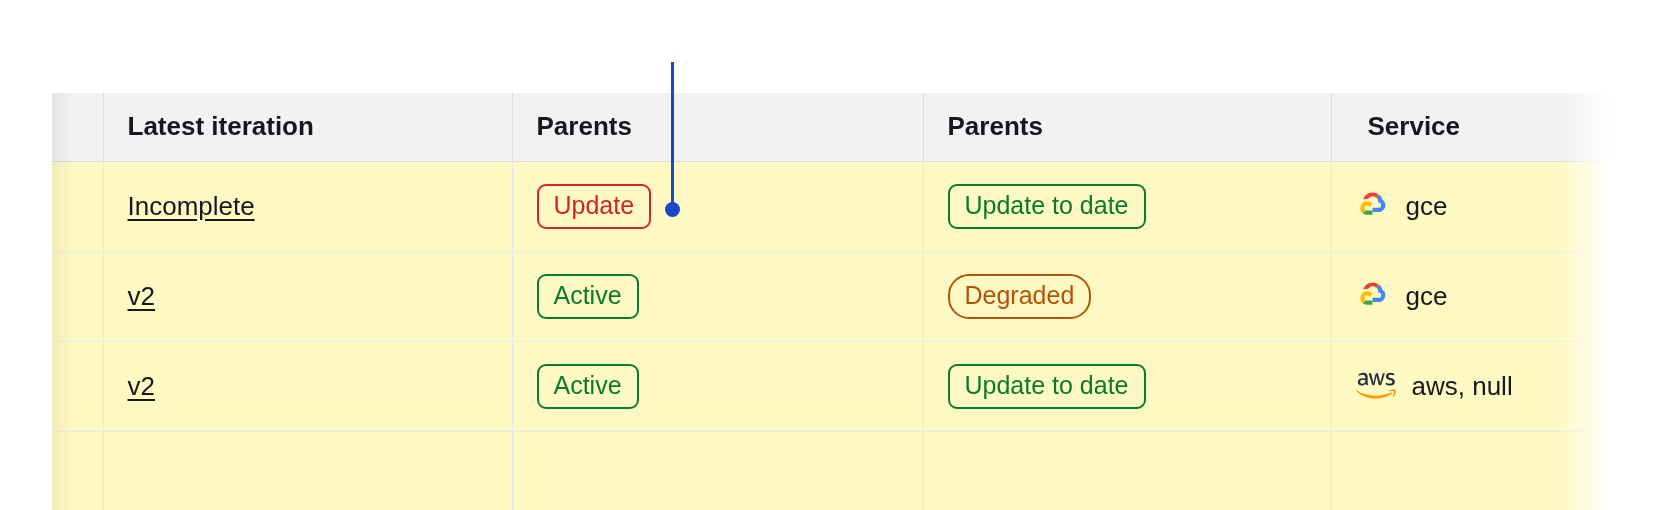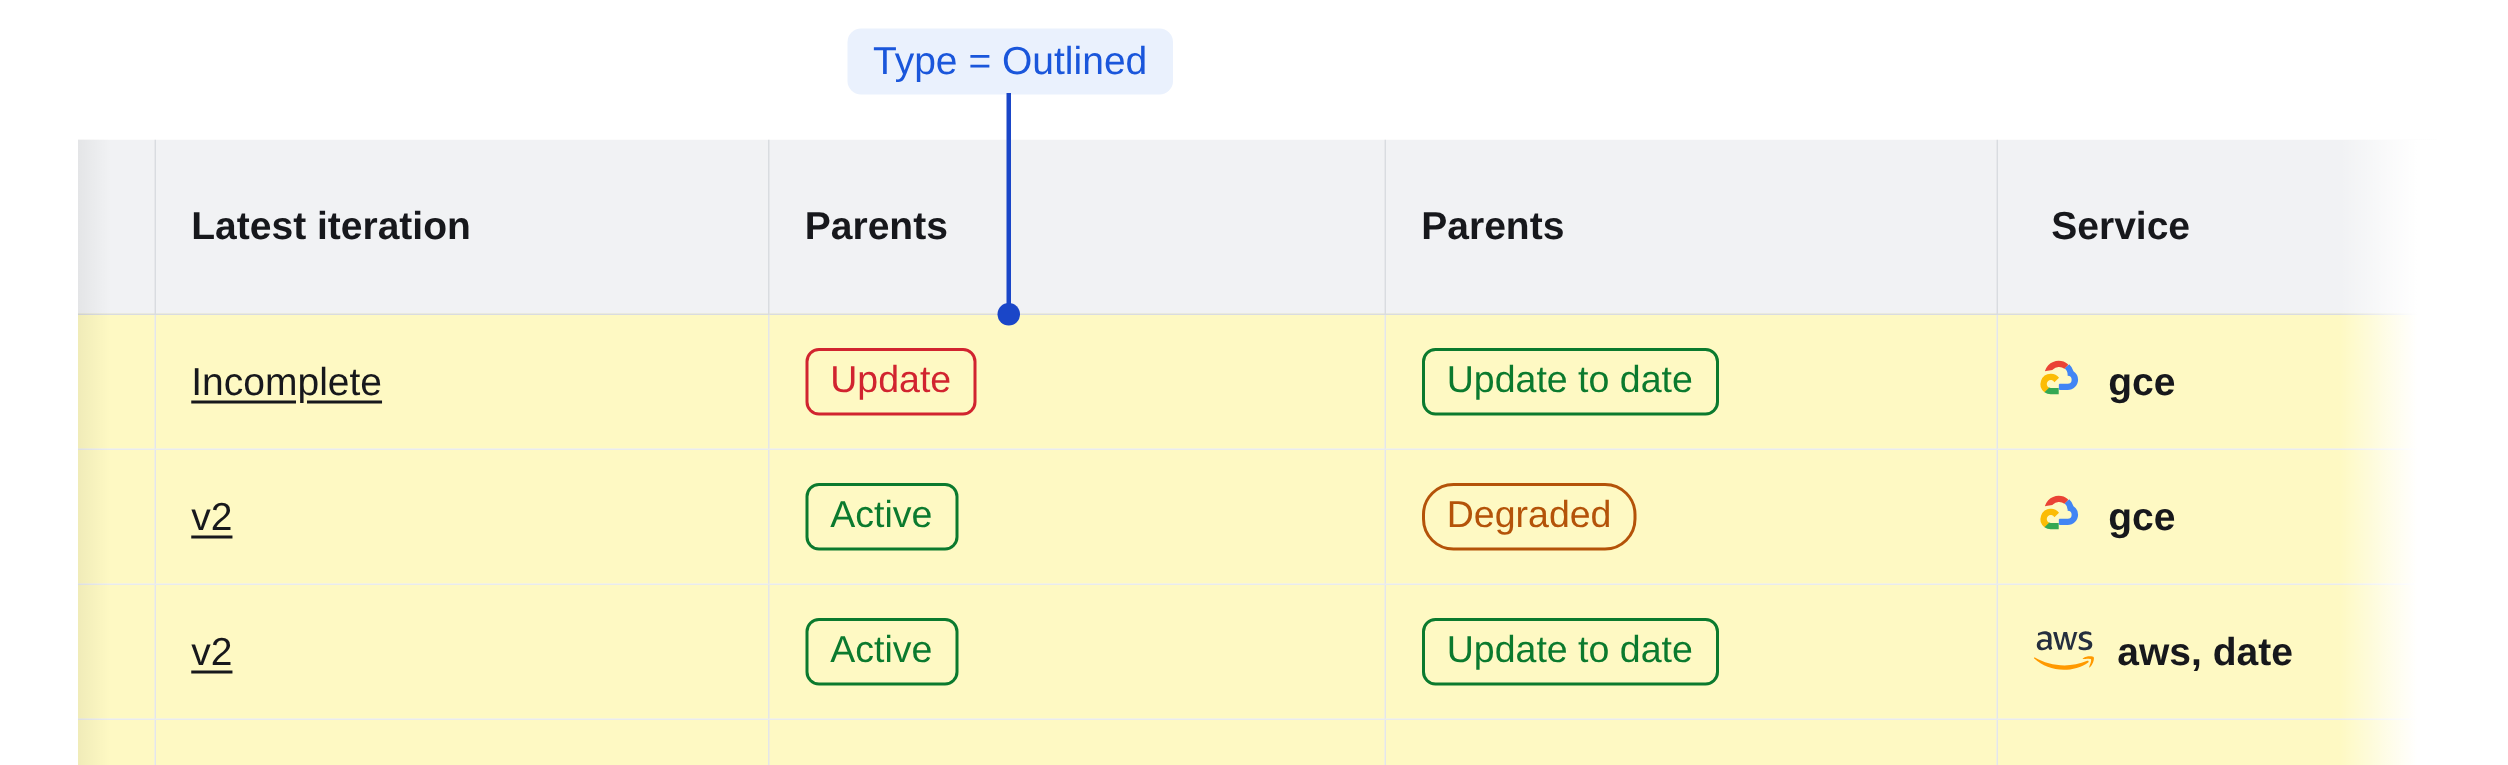--- a/index.html
+++ b/index.html
@@ -17,21 +17,21 @@
   }
   .tbl{border-collapse:collapse;table-layout:fixed;width:1573px;}
   .tbl col.c-gutter{width:51px;}
   .tbl col.c-iter{width:409px;}
   .tbl col.c-status{width:411px;}
   .tbl col.c-parents{width:408px;}
   .tbl col.c-service{width:294px;}
 
   .tbl thead th{
     background:#F1F2F4;
-    height:116px;
+    height:68px;
     padding:0 0 0 24px;
     text-align:left;
     vertical-align:middle;
     font-size:26px;
     font-weight:bold;
     color:#17181C;
     border-right:1px solid #D9DCE0;
     border-bottom:1px solid #D9DCE0;
     white-space:nowrap;
     box-sizing:border-box;
@@ -72,21 +72,21 @@
     font-size:25px;
     line-height:1;
     background:transparent;
     white-space:nowrap;
   }
   .chip.red{color:#D1242F;}
   .chip.green{color:#0B7A2E;}
   .chip.orange{color:#B45309;border-radius:21px;}
 
   
-  .svc{display:flex;align-items:center;gap:16px;font-weight:bold;}
+  .svc{display:flex;align-items:center;gap:16px;}
   .svc-label{font-size:26px;color:#17181C;}
   .svc-ico{width:34px;height:34px;flex:0 0 34px;display:block;}
   .svc-ico.aws{width:40px;height:30px;flex:0 0 40px;}
 
   
   .shadow-left{
     position:absolute;left:52px;top:93px;width:22px;height:417px;
     background:linear-gradient(to right, rgba(0,0,0,0.055), rgba(0,0,0,0));
     pointer-events:none;
   }
@@ -205,21 +205,21 @@
             <span class="svc">
               <svg class="svc-ico aws" viewBox="0 0 60 44">
                 <g fill="#252F3E">
                   <path d="M17.3 15.6c0 .76.08 1.37.22 1.82.16.45.37.94.65 1.47.1.16.14.32.14.46 0 .2-.12.4-.38.6l-1.27.85c-.18.12-.36.18-.52.18-.2 0-.4-.1-.6-.28a6.2 6.2 0 0 1-.72-.94c-.2-.34-.4-.72-.62-1.18-1.57 1.85-3.54 2.78-5.91 2.78-1.69 0-3.03-.48-4.02-1.45-.99-.97-1.49-2.26-1.49-3.87 0-1.71.6-3.1 1.83-4.15 1.23-1.05 2.86-1.58 4.92-1.58.68 0 1.38.06 2.12.16.74.1 1.5.26 2.3.44v-1.46c0-1.53-.32-2.6-.94-3.22-.64-.62-1.73-.92-3.28-.92-.7 0-1.43.08-2.18.26-.75.18-1.48.4-2.19.68-.32.14-.56.22-.7.26-.14.04-.24.06-.32.06-.28 0-.42-.2-.42-.62v-.98c0-.32.04-.56.14-.7.1-.14.28-.28.56-.42.7-.36 1.55-.66 2.54-.9A12.2 12.2 0 0 1 10.6 2.2c2.4 0 4.15.54 5.27 1.63 1.1 1.09 1.66 2.74 1.66 4.96v6.81h-.23zm-8.16 3.06c.66 0 1.34-.12 2.06-.36.72-.24 1.36-.68 1.9-1.28.32-.38.56-.8.68-1.28.12-.48.2-1.06.2-1.74v-.84a16.6 16.6 0 0 0-1.84-.34 15.1 15.1 0 0 0-1.88-.12c-1.34 0-2.32.26-2.98.8-.66.54-.98 1.3-.98 2.3 0 .94.24 1.64.74 2.12.48.5 1.18.74 2.1.74zm16.14 2.17c-.36 0-.6-.06-.76-.2-.16-.12-.3-.4-.42-.78L19.37 4.19c-.12-.4-.18-.66-.18-.8 0-.32.16-.5.48-.5h1.97c.38 0 .64.06.78.2.16.12.28.4.4.78l3.36 13.24 3.12-13.24c.1-.4.22-.66.38-.78.16-.14.44-.2.8-.2h1.61c.38 0 .64.06.8.2.16.12.3.4.38.78l3.16 13.4L39.9 3.87c.12-.4.26-.66.4-.78.16-.14.42-.2.78-.2h1.87c.32 0 .5.16.5.5 0 .1-.02.2-.4.32-.2.12-.6.28-.12.5l-4.85 15.64c-.12.4-.26.66-.42.78-.16.14-.42.2-.76.2h-1.73c-.38 0-.64-.06-.8-.2-.16-.14-.3-.4-.38-.8l-3.1-12.9-3.08 12.88c-.1.4-.22.66-.38.8-.16.14-.44.2-.8.2h-1.73zm25.83.54c-1.1 0-2.2-.13-3.26-.38-1.06-.26-1.89-.54-2.45-.86-.34-.2-.58-.42-.66-.62a1.56 1.56 0 0 1-.12-.62v-1.02c0-.42.16-.62.46-.62.12 0 .24.02.36.06.12.04.3.12.5.2.68.3 1.42.54 2.2.7.8.16 1.58.24 2.38.24 1.26 0 2.24-.22 2.92-.66.68-.44 1.04-1.08 1.04-1.9 0-.56-.18-1.03-.54-1.41-.36-.38-1.04-.72-2.02-1.04l-2.9-.9c-1.46-.46-2.54-1.14-3.2-2.04a4.77 4.77 0 0 1-1-2.92c0-.84.18-1.59.54-2.23a5.17 5.17 0 0 1 1.44-1.65 6.35 6.35 0 0 1 2.08-1.04 8.72 8.72 0 0 1 2.52-.35c.48 0 .98.03 1.46.09.5.06.96.14 1.42.22.44.1.86.2 1.26.32.4.12.71.24.93.36.31.18.53.36.66.56.13.18.19.42.19.74v.94c0 .42-.16.64-.46.64-.16 0-.42-.08-.76-.24a9.17 9.17 0 0 0-3.86-.78c-1.14 0-2.04.18-2.66.56-.62.38-.94.96-.94 1.78 0 .56.2 1.04.6 1.42.4.38 1.14.76 2.2 1.1l2.84.9c1.44.46 2.48 1.1 3.1 1.92.62.82.92 1.76.92 2.8 0 .86-.18 1.64-.52 2.32a5.38 5.38 0 0 1-1.46 1.76 6.45 6.45 0 0 1-2.22 1.12c-.86.26-1.76.39-2.74.39z"></path>
                 </g>
                 <g fill="#F90" fill-rule="evenodd">
                   <path d="M54.2 33.4c-6.56 4.85-16.1 7.43-24.3 7.43-11.5 0-21.85-4.25-29.68-11.32-.62-.56-.07-1.32.67-.89 8.45 4.91 18.9 7.87 29.68 7.87 7.28 0 15.28-1.51 22.64-4.63 1.1-.47 2.03.73.99 1.54z"></path>
                   <path d="M56.93 30.3c-.84-1.07-5.55-.51-7.67-.26-.64.08-.74-.48-.16-.89 3.75-2.64 9.9-1.88 10.62-.99.72.89-.19 7.06-3.71 10-.54.45-1.06.21-.82-.39.8-1.98 2.58-6.41 1.74-7.47z"></path>
                 </g>
               </svg>
-              <span class="svc-label">aws, date</span>
+              <span class="svc-label">aws, null</span>
             </span>
           </td>
         </tr>
 
         <tr>
           <td class="gutter"></td>
           <td>
             <span class="link"></span>
           </td>
           <td></td>
@@ -227,17 +227,16 @@
           <td class="last"></td>
         </tr>
 
       </tbody>
     </table>
   </div>
 
   <div class="shadow-left"></div>
   <div class="shadow-right"></div>
 
-  <div class="anno-pill">Type = Outlined</div>
   <div class="anno-line"></div>
   <div class="anno-dot"></div>
 
 </div>
 
 </body></html>

